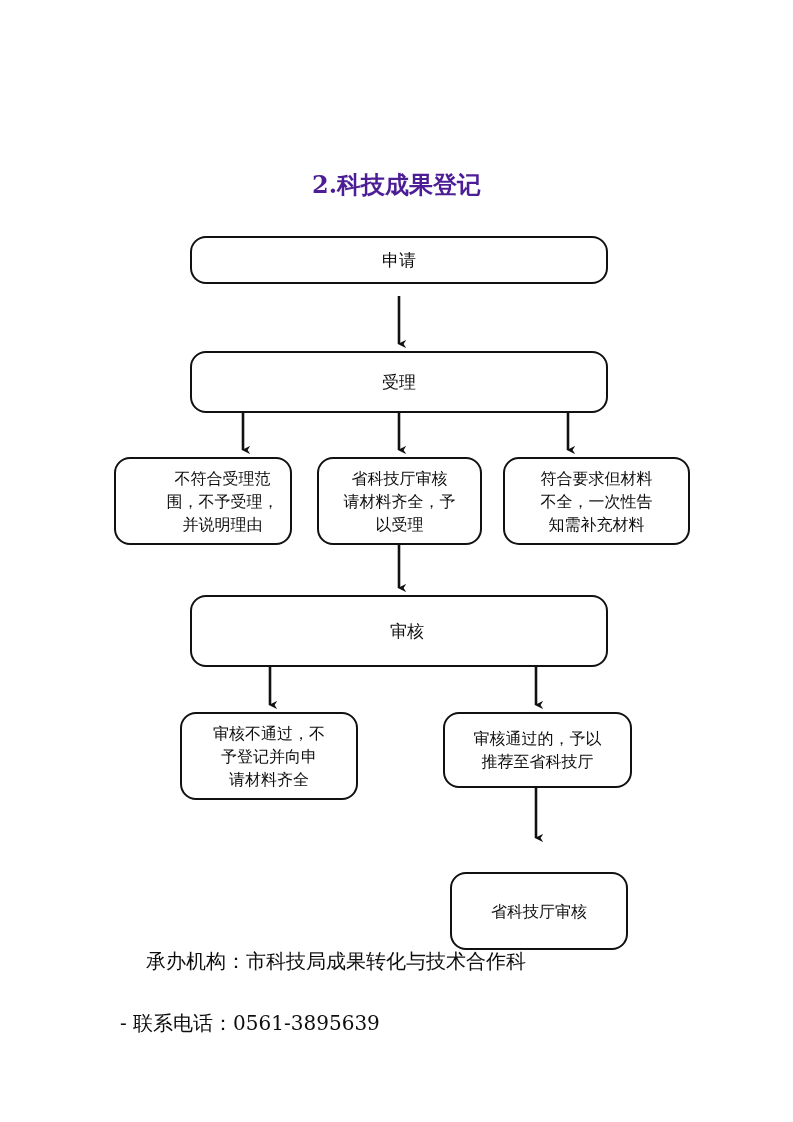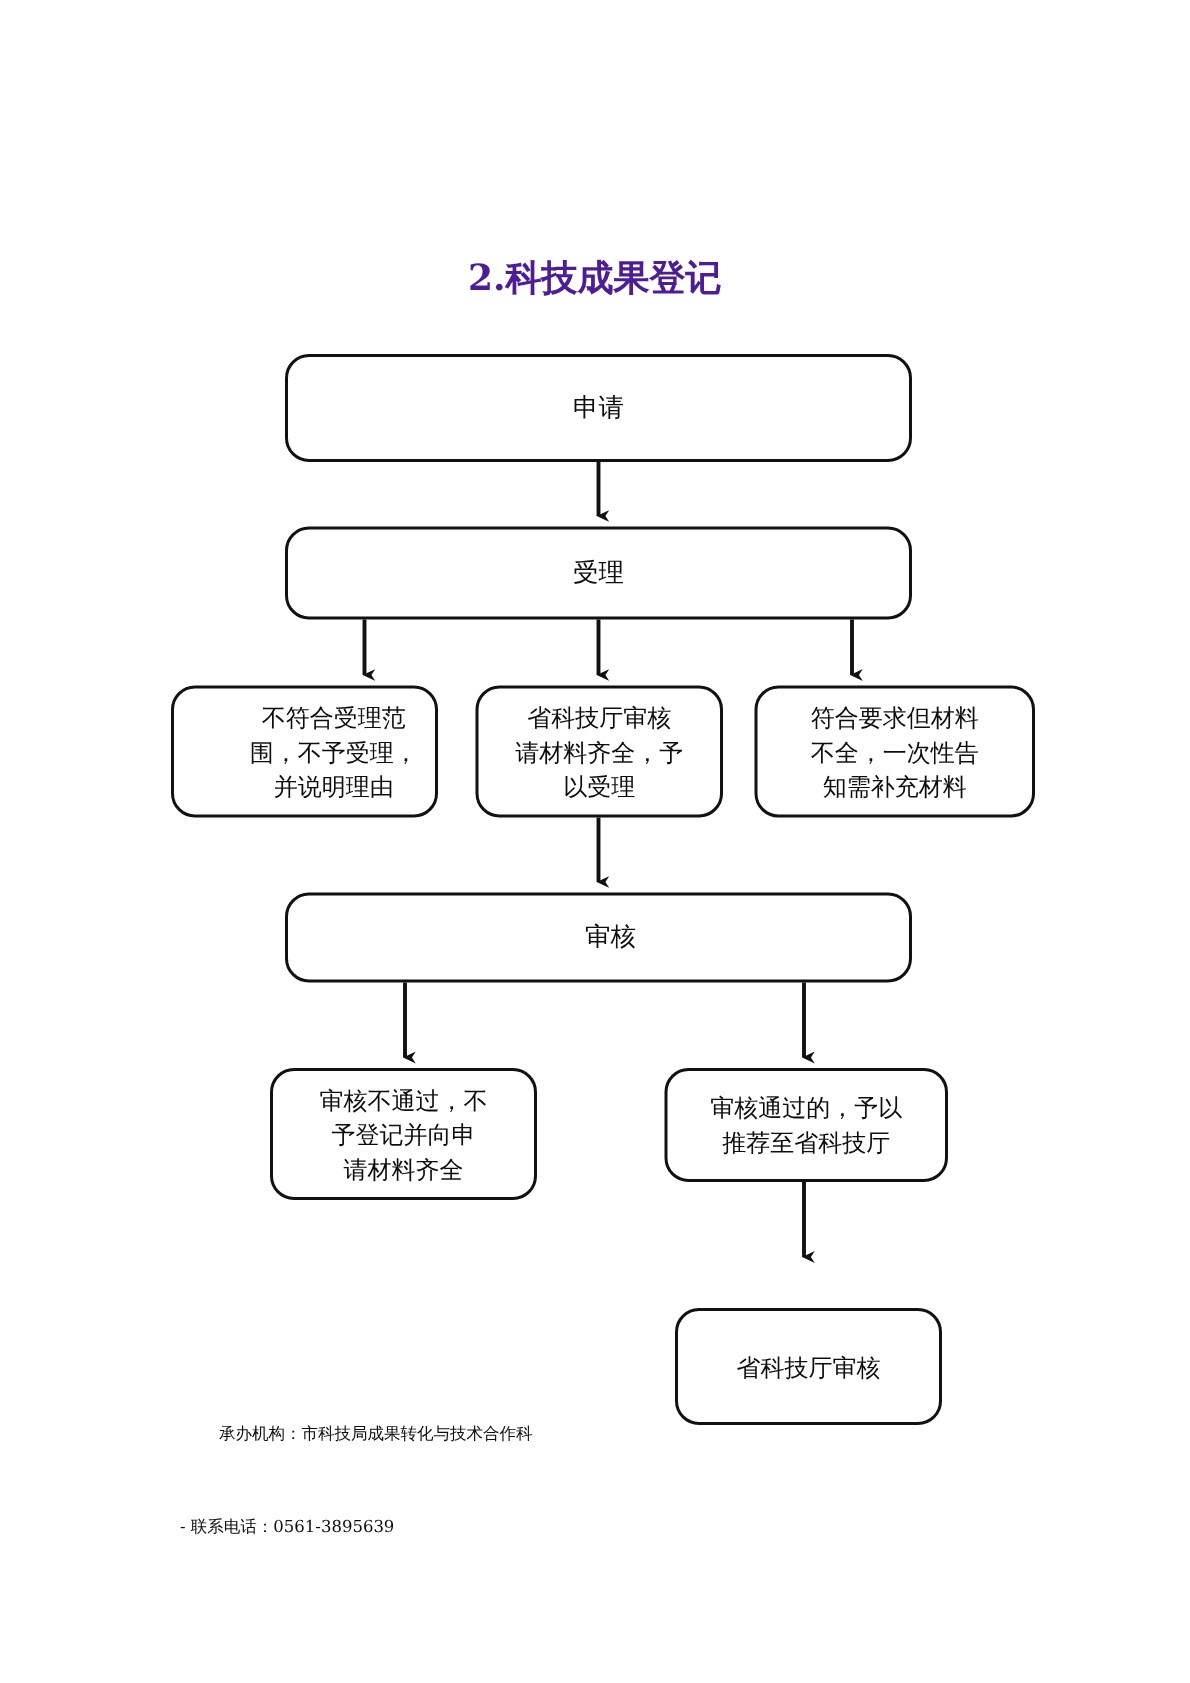--- a/index.html
+++ b/index.html
@@ -66,38 +66,38 @@
   .node.main .label { line-height: 20px; }
 
   
   .node.branch {
     font-size: 16px;
     border-radius: 16px;
   }
   .node.branch .label { line-height: 23px; }
 
   
-  #node-apply      { left: 190px; top: 236px; width: 418px; height: 72px; }
+  #node-apply      { left: 190px; top: 236px; width: 418px; height: 48px; }
   #node-accept     { left: 190px; top: 351px; width: 418px; height: 62px; }
 
   #node-reject     { left: 114px; top: 457px; width: 178px; height: 88px; padding-left: 39px; }
   #node-qualified  { left: 317px; top: 457px; width: 165px; height: 88px; }
   #node-incomplete { left: 503px; top: 457px; width: 187px; height: 88px; }
 
-  #node-review     { left: 190px; top: 595px; width: 418px; height: 60px; padding-left: 16px; }
+  #node-review     { left: 190px; top: 595px; width: 418px; height: 72px; padding-left: 16px; }
 
   #node-fail       { left: 180px; top: 712px; width: 178px; height: 88px; }
   #node-pass       { left: 443px; top: 712px; width: 189px; height: 76px; }
 
   #node-province   { left: 450px; top: 845px; width: 178px; height: 78px; margin-top: 27px; }
 
   .footer-line {
     position: absolute;
     font-family: "DejaVu Serif", "Liberation Serif", serif;
-    font-size: 11px;
+    font-size: 20px;
     color: #0d0d0d;
     white-space: pre;
   }
   #footer-org   { left: 146px; top: 948px; }
   #footer-phone { left: 120px; top: 1010px; }
 
   svg.arrows {
     position: absolute;
     left: 0; top: 0;
     width: 793px;

